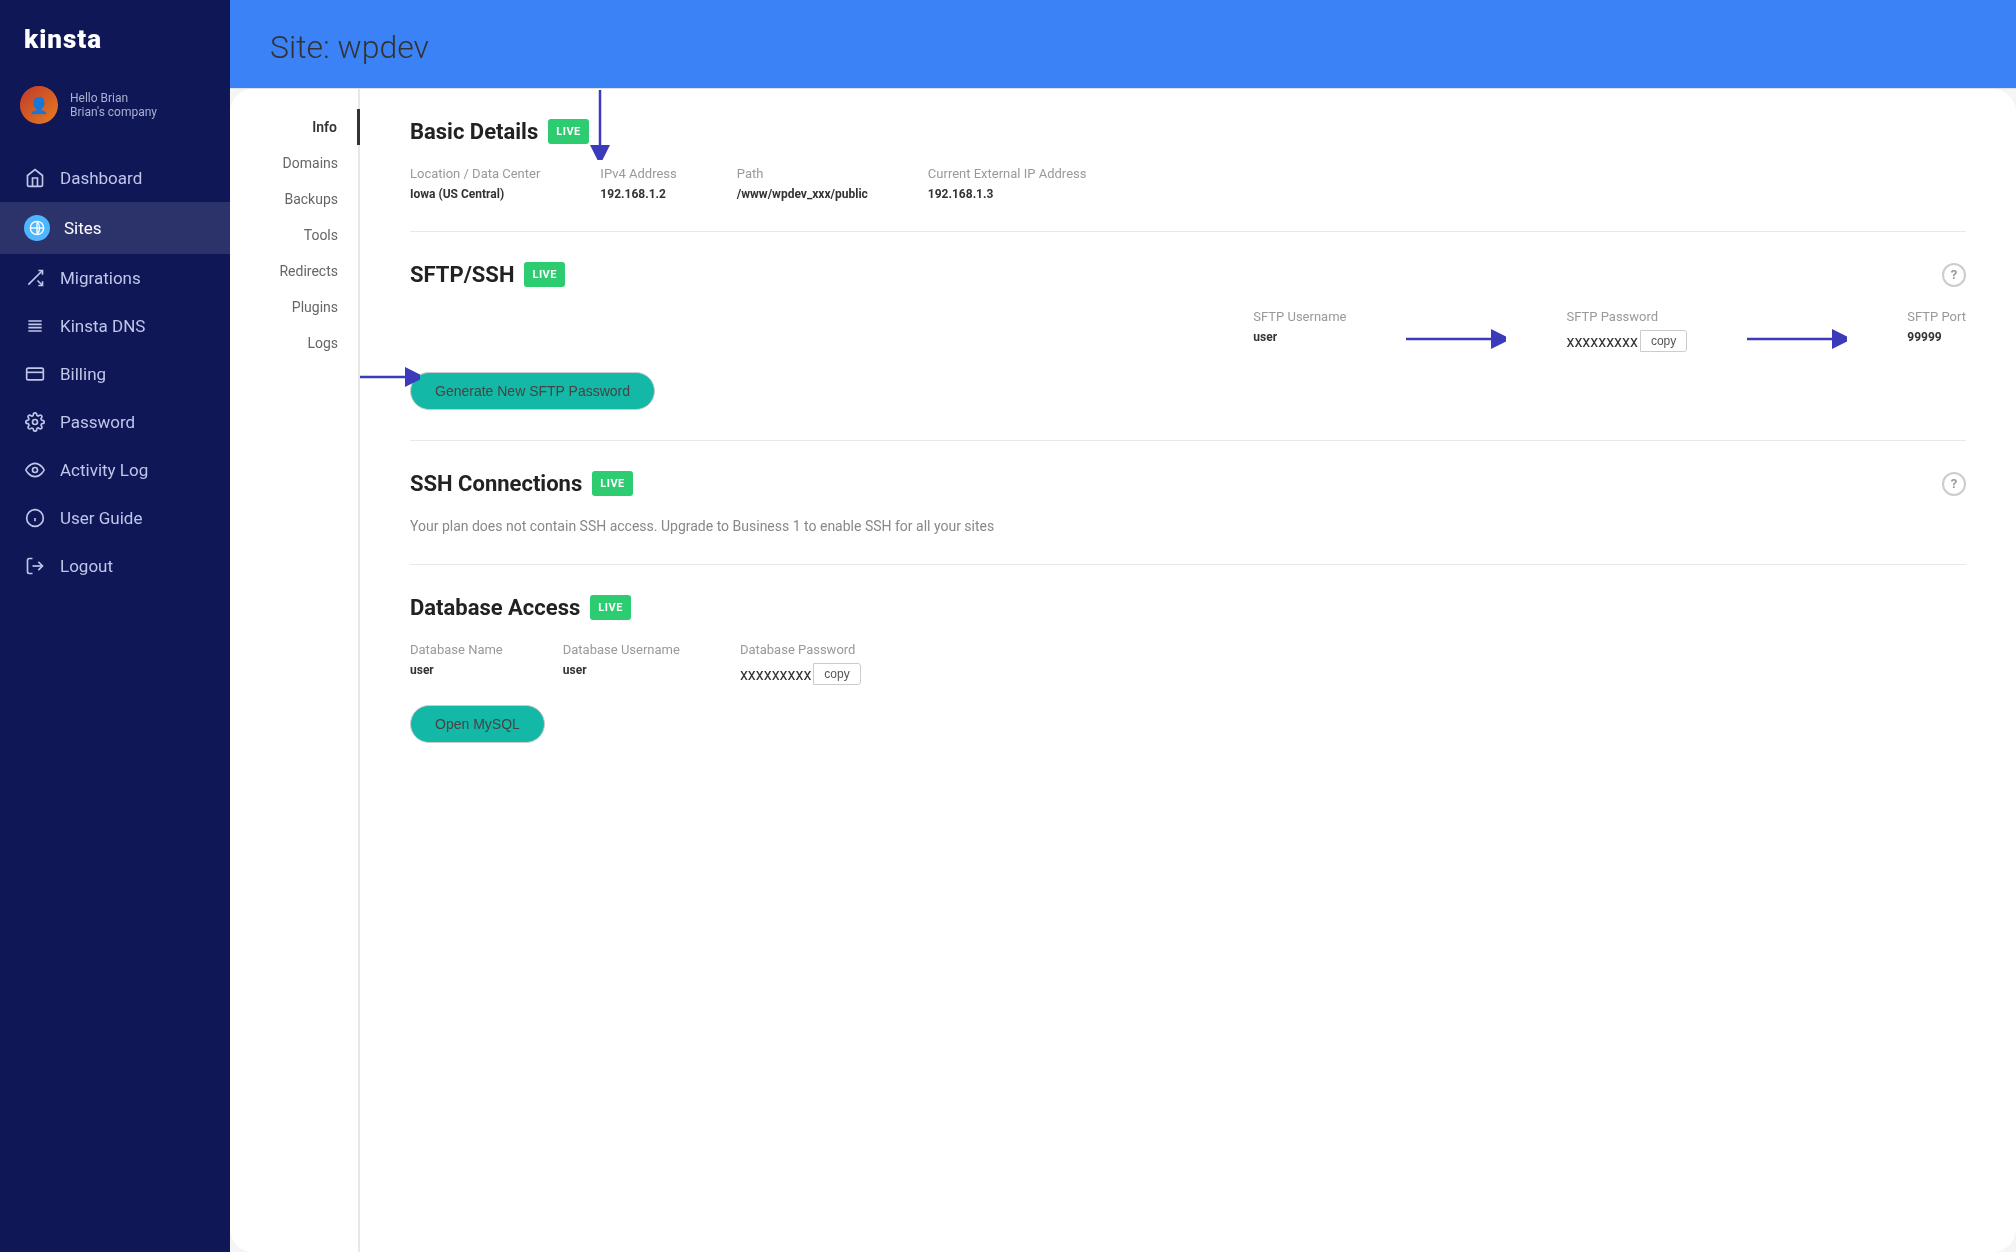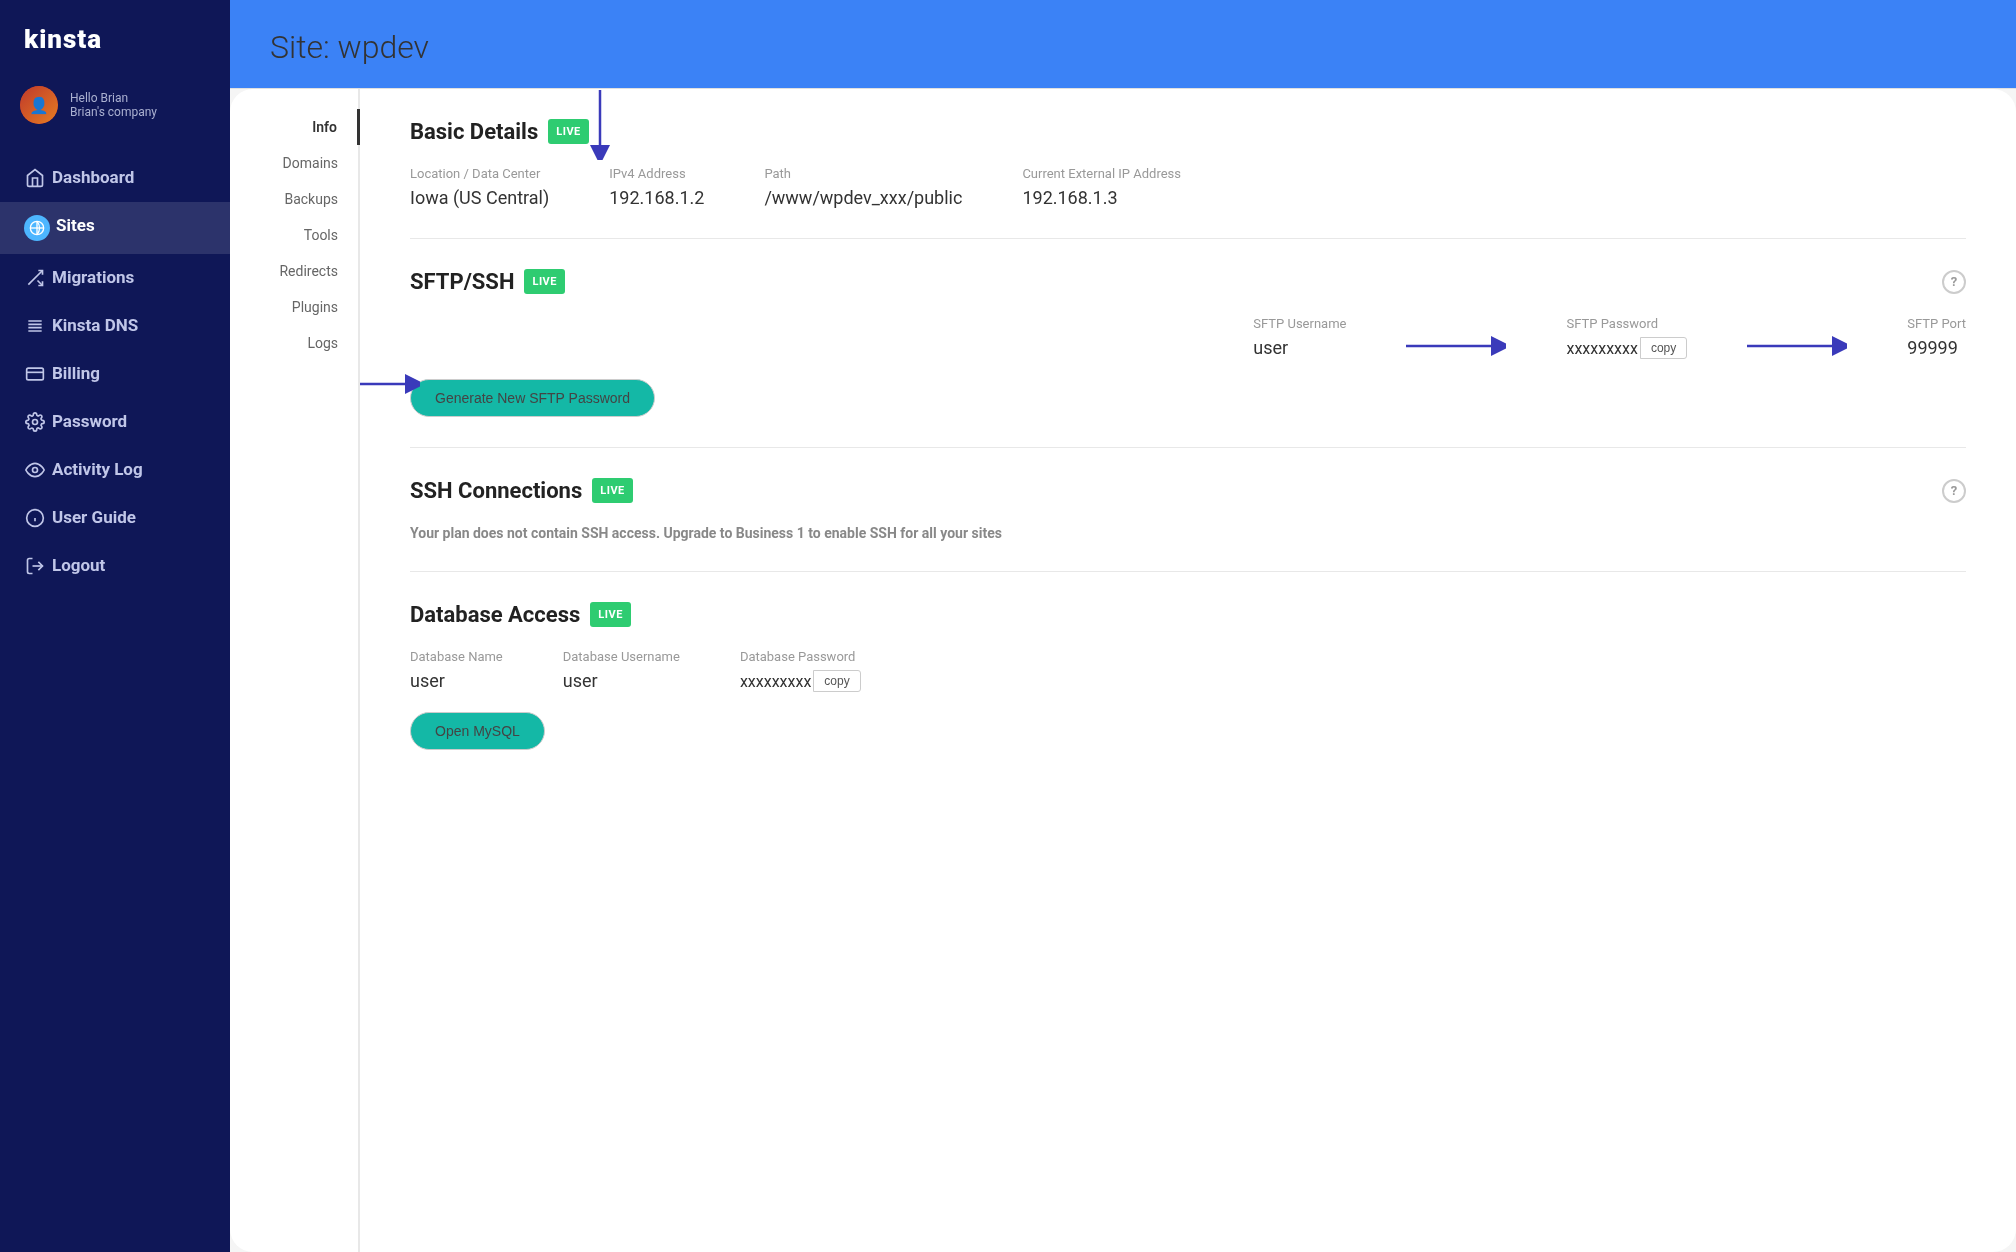--- a/index.html
+++ b/index.html
@@ -53,26 +53,27 @@
       justify-content: center;
       font-size: 16px;
     }
     .user-info { display: flex; flex-direction: column; }
     .user-hello { font-size: 12px; color: #aab0d0; }
     .user-company { font-size: 12px; color: #aab0d0; }
 
     .sidebar-nav { display: flex; flex-direction: column; flex: 1; padding-top: 10px; }
     .nav-item {
       display: flex;
-      gap: 6px;
+      align-items: center;
+      gap: 14px;
       padding: 13px 24px;
       color: #c0c6e8;
       cursor: pointer;
       font-size: 17px;
-      font-weight: 700;
+      font-weight: 400;
       text-decoration: none;
       transition: background 0.15s;
     }
     .nav-item.active { background: rgba(255,255,255,0.12); color: white; }
     .nav-icon { width: 22px; height: 22px; display: flex; align-items: center; justify-content: center; flex-shrink: 0; }
     .nav-icon svg { width: 20px; height: 20px; fill: none; stroke: currentColor; stroke-width: 2; }
     .nav-item.active .nav-icon { color: #4db6ff; }
 
     
     .main {
@@ -167,21 +168,21 @@
       cursor: pointer;
     }
 
     .fields-row {
       display: flex;
       gap: 60px;
       flex-wrap: wrap;
     }
     .field-group { display: flex; flex-direction: column; gap: 4px; }
     .field-label { font-size: 13px; color: #999; margin-bottom: 2px; }
-    .field-value { font-size: 18px; color: #333; font-weight: 400; }
+    .field-value { font-size: 12px; color: #333; font-weight: 700; }
 
     .field-with-copy { display: flex; align-items: center; gap: 0; }
     .field-value-box { font-size: 16px; color: #333; }
     .copy-btn {
       border: 1px solid #ccc;
       background: white;
       padding: 3px 10px;
       font-size: 12px;
       color: #555;
       cursor: pointer;
@@ -193,21 +194,21 @@
       border: 1px solid #ccc;
       background: #14b8a6;
       padding: 10px 24px;
       font-size: 14px;
       color: #444;
       cursor: pointer;
       border-radius: 30px;
       margin-top: 20px;
     }
 
-    .ssh-msg { font-size: 14px; color: #888; margin-top: 8px; font-weight: bold; }
+    .ssh-msg { font-size: 14px; color: #888; margin-top: 8px; }
 
     
     .detail-panel::-webkit-scrollbar { width: 6px; }
     .detail-panel::-webkit-scrollbar-thumb { background: #ccc; border-radius: 3px; }
   </style>
 </head>
 <body>
 
 <div class="sidebar">
   <div class="sidebar-logo">

